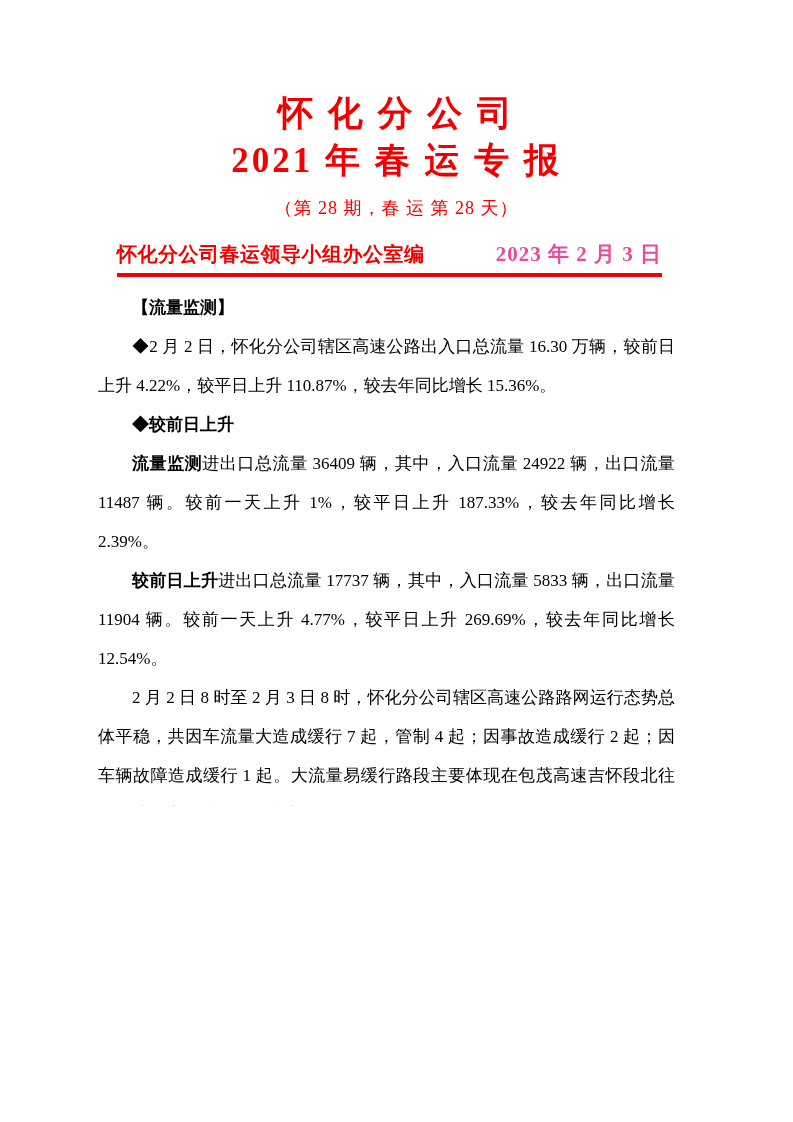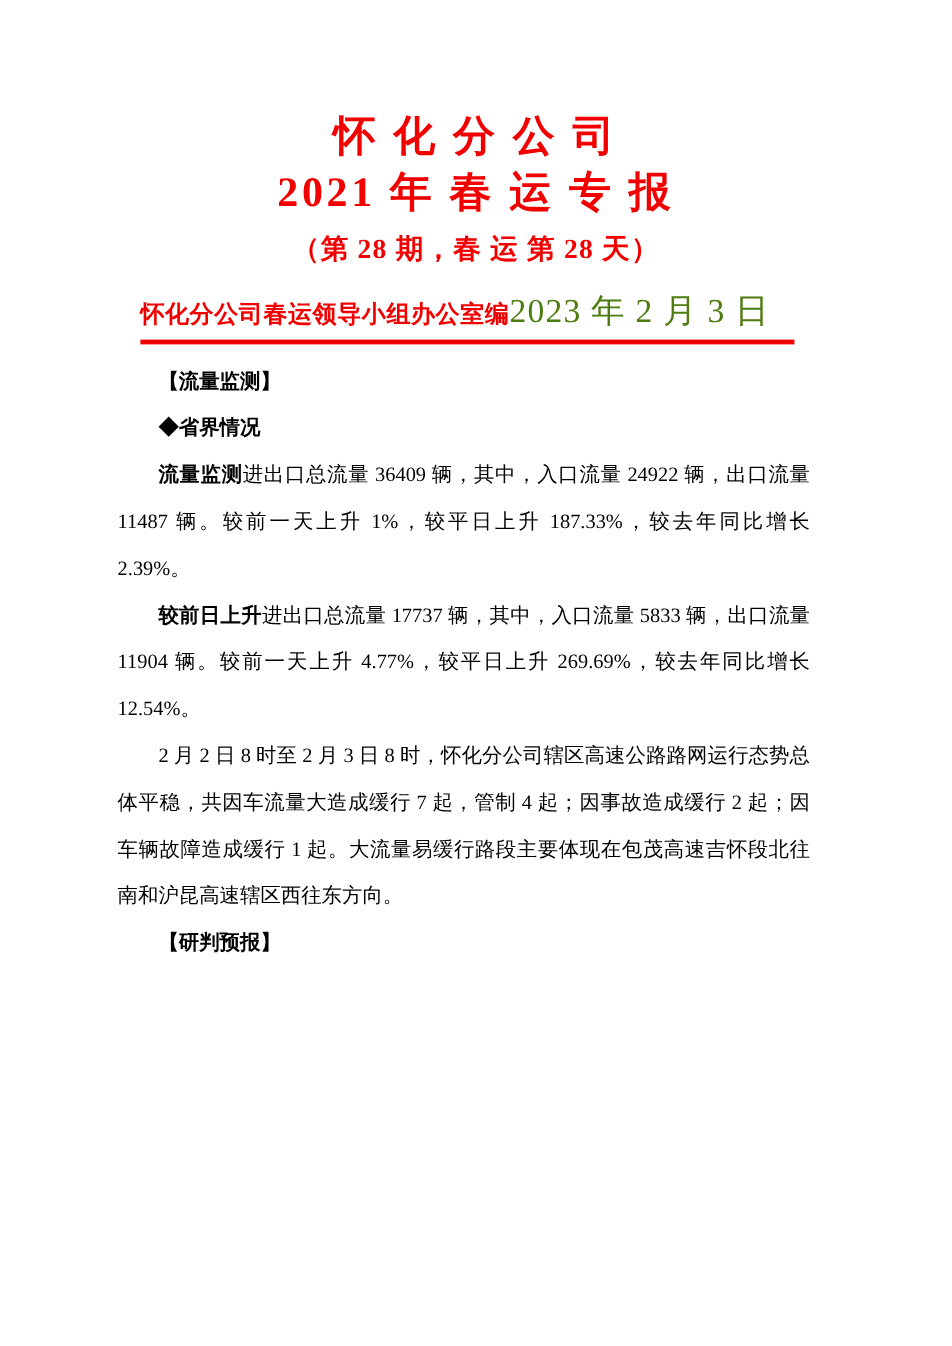--- a/index.html
+++ b/index.html
@@ -20,47 +20,47 @@
     .doc-title {
       color: var(--accent, #f00000);
       font-weight: bold;
       font-size: 35px;
       line-height: 47px;
       letter-spacing: 3px;
       white-space: nowrap;
     }
     .doc-subtitle {
       color: var(--accent, #f00000);
-      font-weight: bold;
-      font-size: 23px;
+      font-weight: normal;
+      font-size: 18px;
       line-height: 30px;
       letter-spacing: 1px;
       margin-top: 9px;
       white-space: nowrap;
     }
     .header-band {
       margin: 17px 131px 0 117px;
     }
     .meta-row {
       display: flex;
-      justify-content: flex-start;
+      justify-content: space-between;
       align-items: baseline;
     }
     .issuer {
       color: var(--accent, #f00000);
       font-family: "Liberation Sans", sans-serif;
       font-weight: bold;
       font-size: 20px;
       letter-spacing: 0.5px;
       white-space: nowrap;
     }
     .doc-date {
-      color: #4d7c0f;
-      font-weight: normal;
-      font-size: 28px;
+      color: #ec4899;
+      font-weight: bold;
+      font-size: 21px;
       letter-spacing: 1px;
       white-space: nowrap;
     }
     .header-rule {
       height: 4px;
       background: var(--accent, #f00000);
       margin-top: 5px;
     }
     .doc-body {
       margin: 11px 118px 0 98px;
@@ -97,21 +97,22 @@
   <div class="header-band">
     <div class="meta-row">
       <span class="issuer">怀化分公司春运领导小组办公室编</span>
       <span class="doc-date">2023 年 2 月 3 日</span>
     </div>
     <div class="header-rule"></div>
   </div>
 
   <div class="doc-body">
     <p class="section-heading">【流量监测】</p>
-    <p class="section-heading">◆省界情况</p>
+    <p class="para">◆2 月 2 日，怀化分公司辖区高速公路出入口总流量 16.30 万辆，较前日上升 4.22%，较平日上升 110.87%，较去年同比增长 15.36%。</p>
+    <p class="section-heading">◆较前日上升</p>
     <p class="para"><span class="bold-lead">流量监测</span><span>进出口总流量 36409 辆，其中，入口流量 24922 辆，出口流量 11487 辆。较前一天上升 1%，较平日上升 187.33%，较去年同比增长 2.39%。</span></p>
     <p class="para"><span class="bold-lead">较前日上升</span><span>进出口总流量 17737 辆，其中，入口流量 5833 辆，出口流量 11904 辆。较前一天上升 4.77%，较平日上升 269.69%，较去年同比增长 12.54%。</span></p>
     <p class="para">2 月 2 日 8 时至 2 月 3 日 8 时，怀化分公司辖区高速公路路网运行态势总体平稳，共因车流量大造成缓行 7 起，管制 4 起；因事故造成缓行 2 起；因车辆故障造成缓行 1 起。大流量易缓行路段主要体现在包茂高速吉怀段北往南和沪昆高速辖区西往东方向。</p>
     <p class="section-heading">【研判预报】</p>
     <p class="section-heading">◆气象预报：</p>
   </div>
 
 </div>
 
 </body></html>

